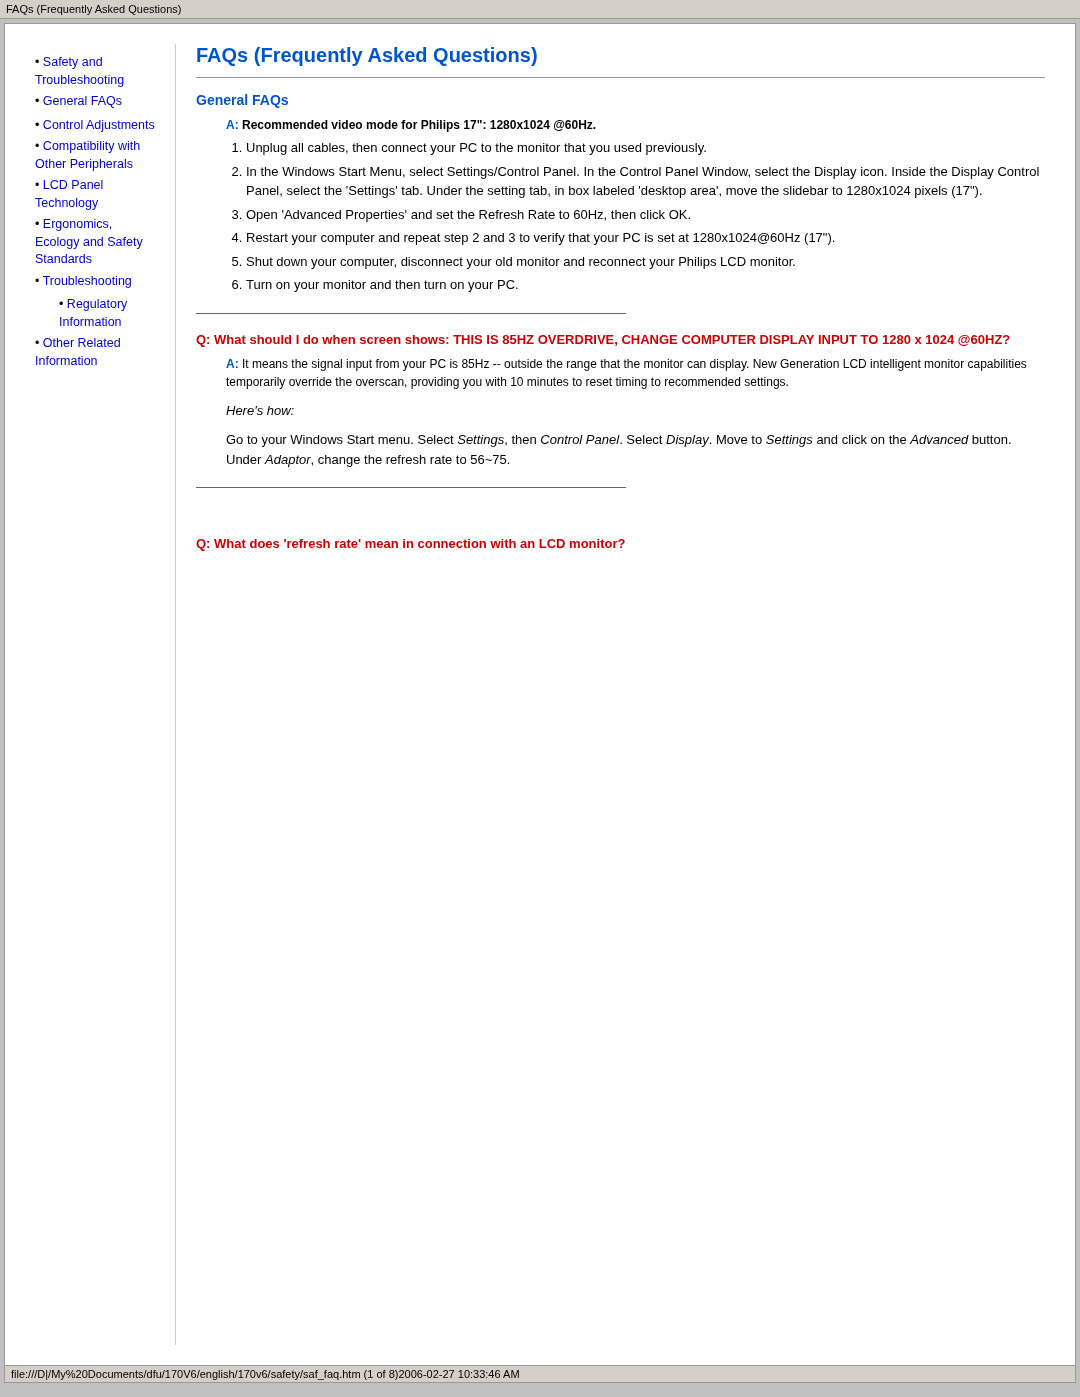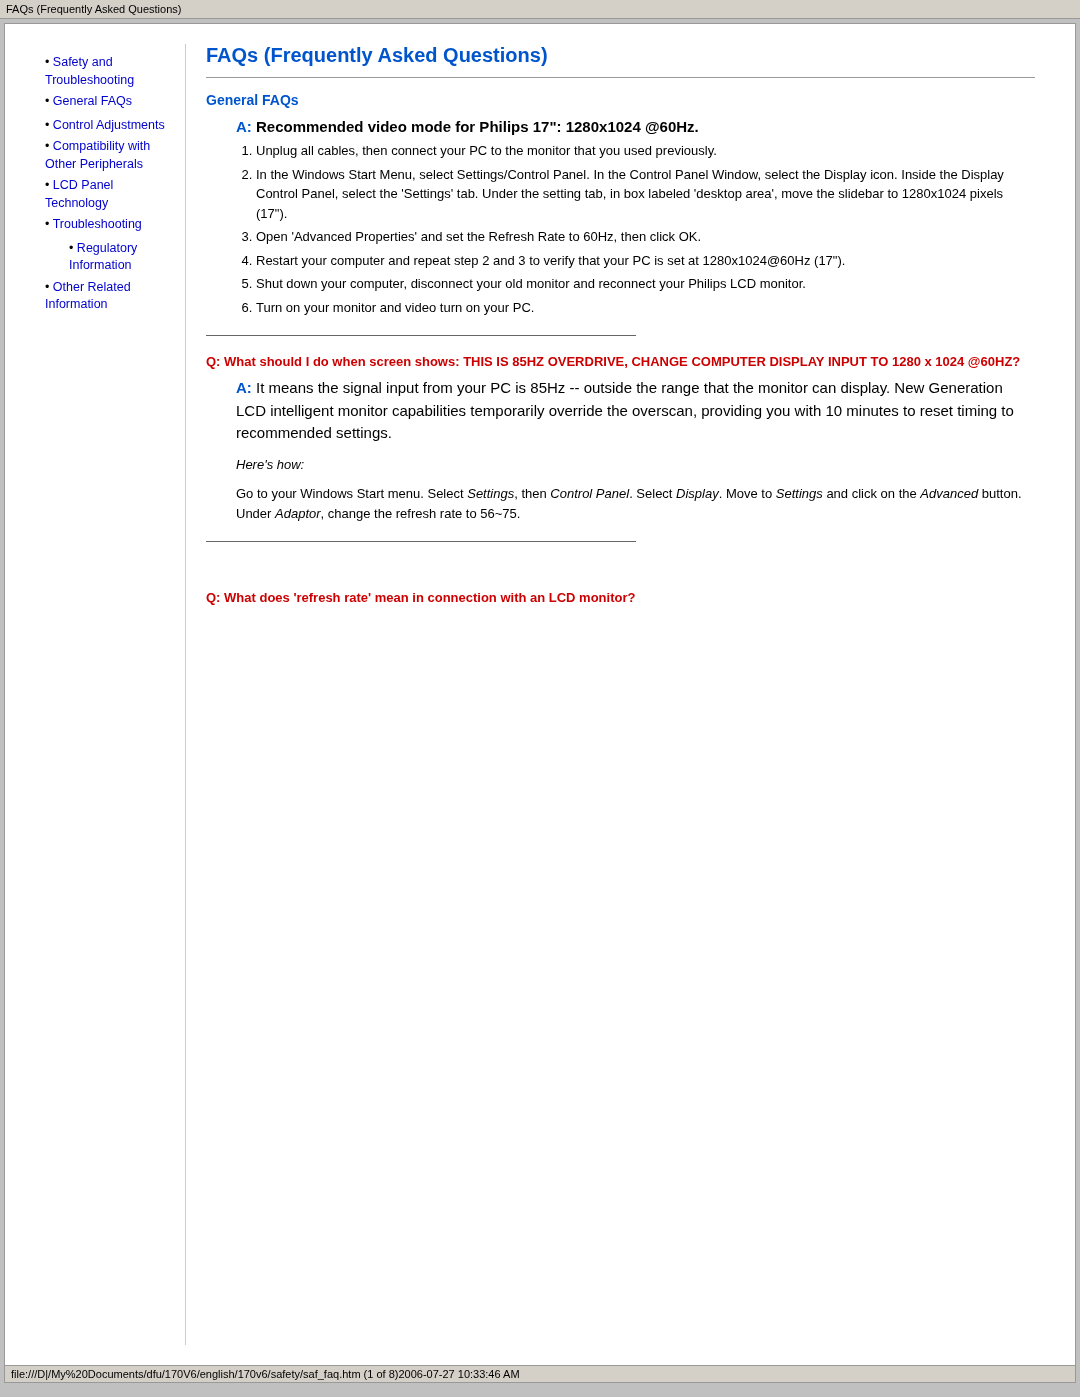--- a/index.html
+++ b/index.html
@@ -19,21 +19,21 @@
       background: #fff;
       margin: 4px;
       border: 1px solid #999;
       min-height: 1360px;
       display: flex;
       flex-direction: column;
     }
     .page-content {
       display: flex;
       flex: 1;
-      padding: 20px 20px;
+      padding: 20px 10px;
     }
     .sidebar {
       width: 155px;
       min-width: 155px;
       padding: 10px 10px 10px 20px;
       font-size: 12.5px;
     }
     .sidebar ul {
       list-style: none;
       padding: 0;
@@ -80,21 +80,21 @@
     }
     .answer-label {
       color: #0055cc;
       font-weight: bold;
     }
     .answer-block {
       margin: 8px 0 10px 30px;
     }
     .answer-block p {
       margin-bottom: 6px;
-      font-size: 15px;
+      font-size: 12px;
     }
     ol {
       margin-left: 20px;
       margin-bottom: 0;
     }
     ol li {
       margin-bottom: 4px;
       font-size: 13px;
       line-height: 1.5;
     }
@@ -139,20 +139,23 @@
           <span class="bullet">• </span><a href="#">General FAQs</a>
         </li>
         <li style="margin-top:6px;">
           <span class="bullet">• </span><a href="#">Control Adjustments</a>
         </li>
         <li>
           <span class="bullet">• </span><a href="#">Compatibility with Other Peripherals</a>
         </li>
         <li>
           <span class="bullet">• </span><a href="#">LCD Panel Technology</a>
+        </li>
+        <li>
+          <span class="bullet">• </span><a href="#">Ergonomics, Ecology and Safety Standards</a>
         </li>
         <li>
           <span class="bullet">• </span><a href="#">Troubleshooting</a>
         </li>
         <li style="margin-top:6px;margin-left:24px;">
           <span class="bullet">• </span><a href="#">Regulatory Information</a>
         </li>
         <li>
           <span class="bullet">• </span><a href="#">Other Related Information</a>
         </li>
@@ -171,21 +174,21 @@
         <p>
           <span class="answer-label">A: </span>
           <strong>Recommended video mode for Philips 17": 1280x1024 @60Hz.</strong>
         </p>
         <ol>
           <li>Unplug all cables, then connect your PC to the monitor that you used previously.</li>
           <li>In the Windows Start Menu, select Settings/Control Panel. In the Control Panel Window, select the Display icon. Inside the Display Control Panel, select the 'Settings' tab. Under the setting tab, in box labeled 'desktop area', move the slidebar to 1280x1024 pixels (17").</li>
           <li>Open 'Advanced Properties' and set the Refresh Rate to 60Hz, then click OK.</li>
           <li>Restart your computer and repeat step 2 and 3 to verify that your PC is set at 1280x1024@60Hz (17").</li>
           <li>Shut down your computer, disconnect your old monitor and reconnect your Philips LCD monitor.</li>
-          <li>Turn on your monitor and video turn on your PC.</li>
+          <li>Turn on your monitor and then turn on your PC.</li>
         </ol>
       </div>
 
       <hr class="short-divider">
 
       
       <p class="question">Q: What should I do when screen shows: THIS IS 85HZ OVERDRIVE, CHANGE COMPUTER DISPLAY INPUT TO 1280 x 1024 @60HZ?</p>
 
       <div class="answer-block">
         <p class="main-text">
@@ -205,15 +208,15 @@
 
       <br><br>
 
       
       <p class="question">Q: What does 'refresh rate' mean in connection with an LCD monitor?</p>
 
     </div>
   </div>
 
   <div class="status-bar">
-    <span>file:///D|/My%20Documents/dfu/170V6/english/170v6/safety/saf_faq.htm (1 of 8)2006-07-27 10:33:46 AM</span>
+    <span>file:///D|/My%20Documents/dfu/170V6/english/170v6/safety/saf_faq.htm (1 of 8)2006-02-27 10:33:46 AM</span>
   </div>
 </div>
 
 </body></html>

